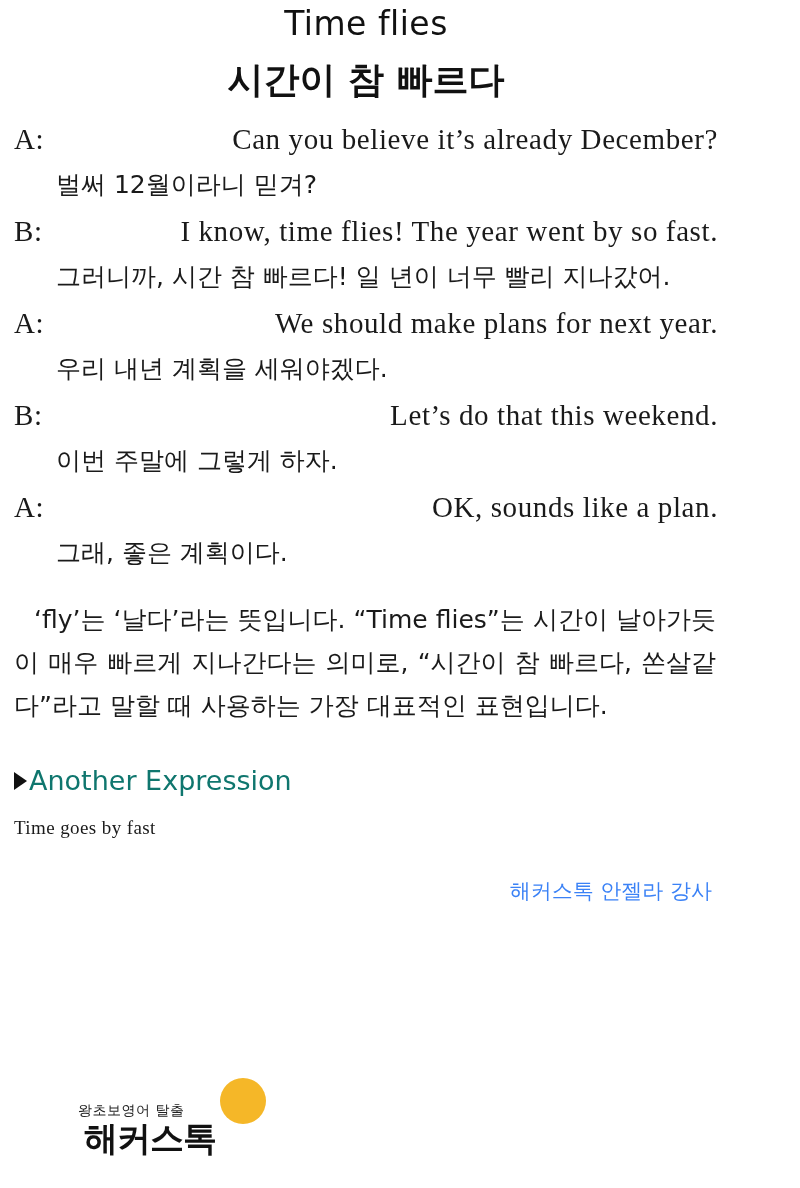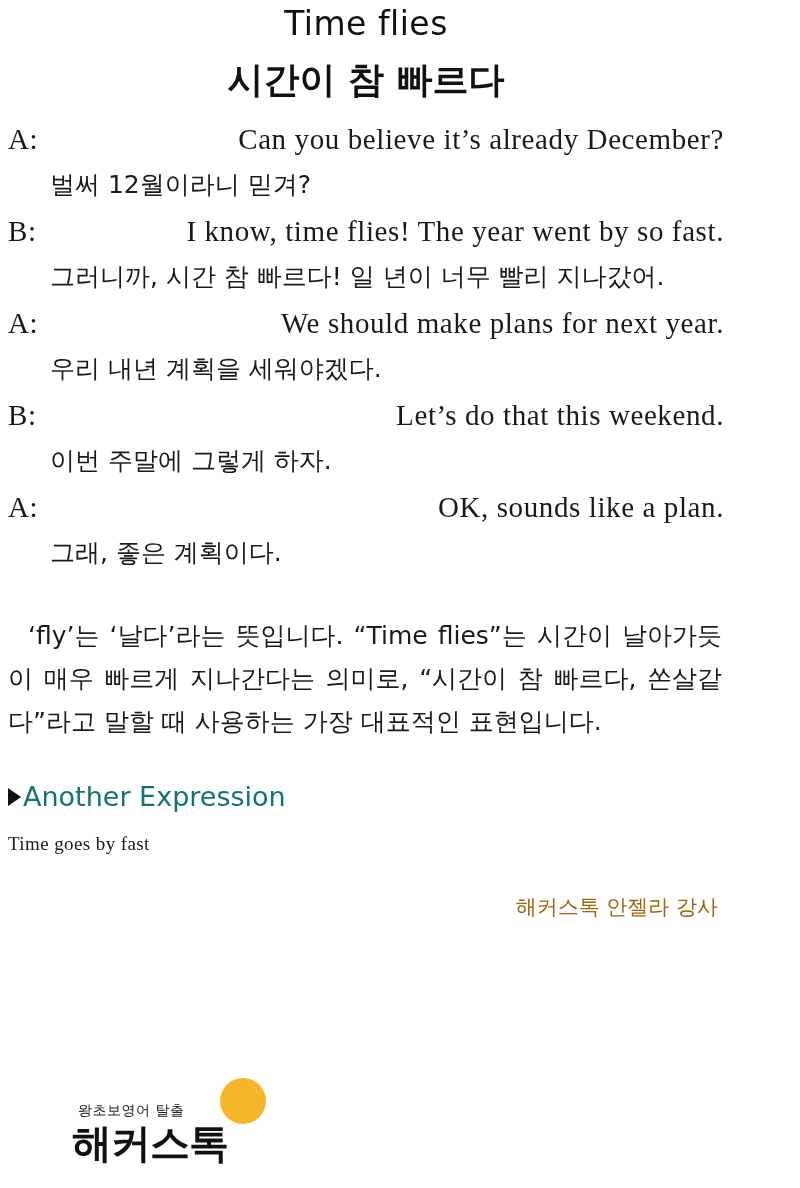--- a/index.html
+++ b/index.html
@@ -13,21 +13,21 @@
     height: 1188px;
     position: relative;
     font-family: "Liberation Serif", serif;
     color: #1a1a1a;
     overflow: hidden;
   }
   .page {
     width: 732px;
     height: 1188px;
     position: relative;
-    padding: 0 8px;
+    padding: 0 14px;
   }
 
   
   .title-block {
     text-align: center;
     padding-top: 2px;
   }
   .title-en {
     font-family: "DejaVu Sans", sans-serif;
     font-size: 33px;
@@ -73,21 +73,21 @@
   .line-ko {
     padding-left: 42px;
     font-family: "DejaVu Sans", sans-serif;
     font-size: 25px;
     line-height: 46px;
     color: #1a1a1a;
   }
 
   
   .explanation {
-    margin-top: 38px;
+    margin-top: 22px;
     font-family: "DejaVu Sans", sans-serif;
     font-size: 25px;
     line-height: 43px;
     text-align: justify;
     text-indent: 20px;
     color: #1a1a1a;
     padding-right: 2px;
   }
 
   
@@ -125,21 +125,21 @@
   }
 
   
   .credit {
     text-align: right;
     font-family: "DejaVu Sans", sans-serif;
     font-size: 21px;
     line-height: 32px;
     margin-top: 24px;
     padding-right: 6px;
-    color: #a16207;
+    color: #3b82f6;
   }
 
   
   .logo-wrap {
     position: absolute;
     left: 72px;
     bottom: 24px;
     width: 220px;
     height: 86px;
   }
@@ -156,25 +156,25 @@
     position: absolute;
     left: 6px;
     top: 24px;
     font-family: "DejaVu Sans", sans-serif;
     font-size: 14px;
     color: #222;
     letter-spacing: 0.5px;
   }
   .logo-name {
     position: absolute;
-    left: 0px;
+    left: 12px;
     top: 38px;
     font-family: "DejaVu Sans", sans-serif;
     font-weight: bold;
-    font-size: 40px;
+    font-size: 34px;
     letter-spacing: -1px;
     color: #111;
   }
 </style>
 </head>
 <body>
 
 <div class="page">
 
   <div class="title-block">

